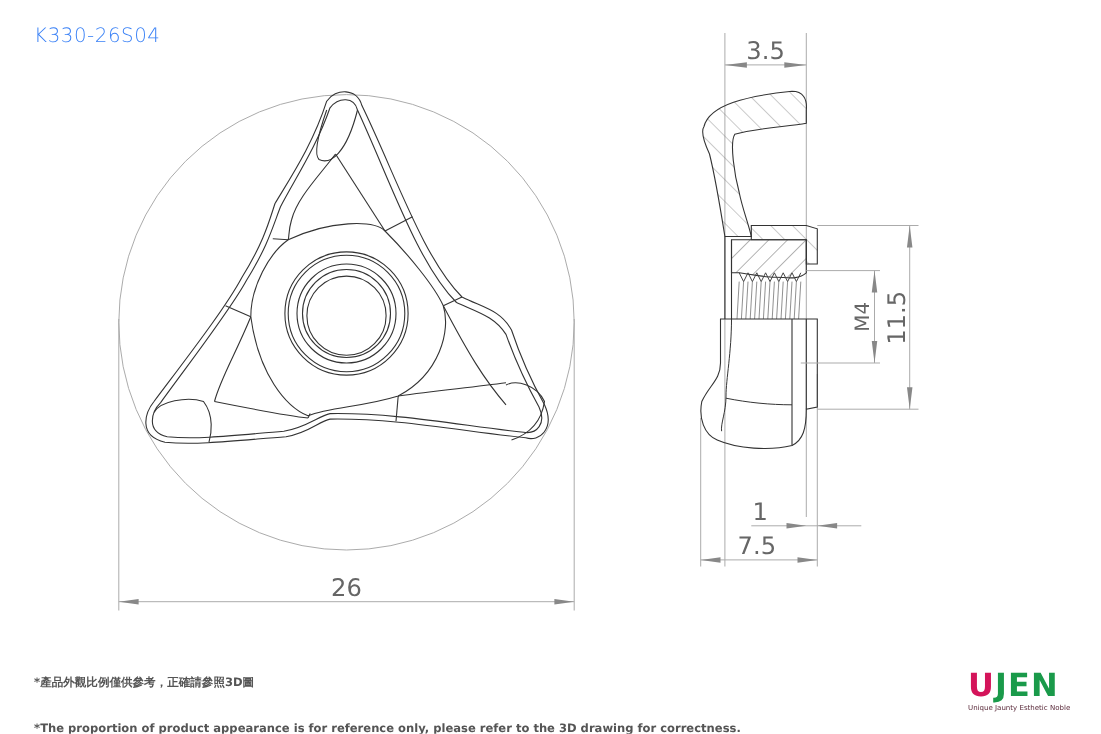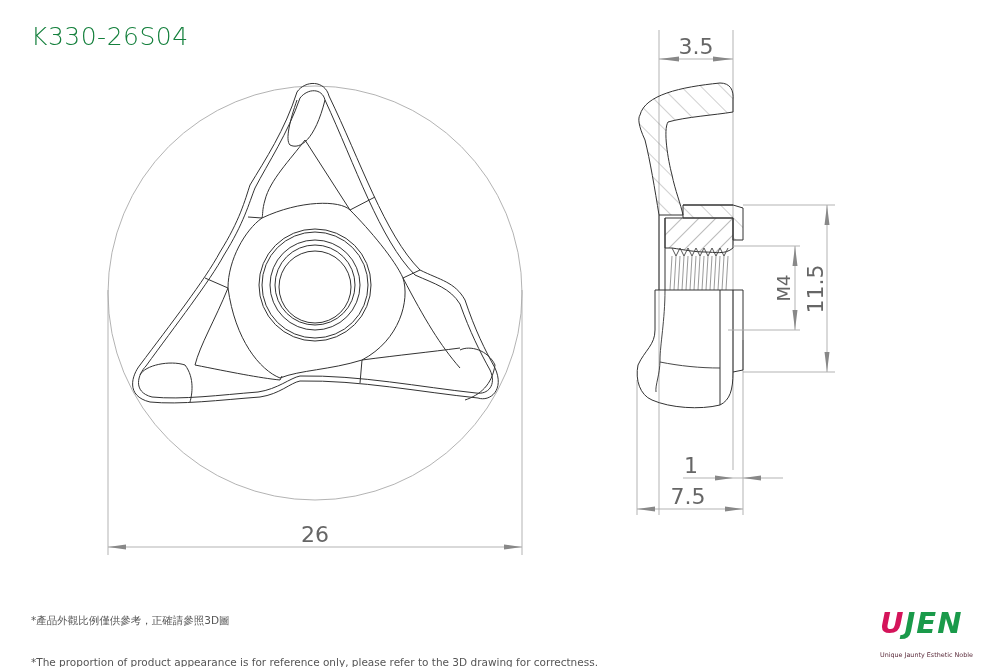--- a/index.html
+++ b/index.html
@@ -1,30 +1,30 @@
 <!DOCTYPE html>
 <html style="--u-color: #d4145a; --jen-color: #1a9a4a;"><head>
 <meta charset="utf-8">
 <style>
   html, body { margin: 0; padding: 0; background: #ffffff; }
   body { width: 1001px; height: 667px; position: relative; overflow: hidden;
          font-family: "DejaVu Sans", "Liberation Sans", sans-serif; color: #555; }
-  .title { position: absolute; left: 31px; top: 22px; font-size: 25px; color: #15803d;
+  .title { position: absolute; left: 31px; top: 22px; font-size: 18px; color: #3b82f6;
            letter-spacing: 0.5px; font-weight: 300; }
   svg.drawing { position: absolute; left: 0; top: 0; }
   .dimtext { font-family: "DejaVu Sans", sans-serif; fill: #666; }
-  .note { position: absolute; left: 31px; font-size: 10.5px; color: #555; white-space: nowrap; }
+  .note { position: absolute; left: 31px; font-size: 10.5px; color: #555; white-space: nowrap; font-weight: bold; }
   .note1 { top: 614px; }
   .note2 { top: 656px; }
   .logo { position: absolute; left: 880px; top: 608px; width: 100px; }
   .logo-word { font-family: "DejaVu Sans", sans-serif; font-size: 29px; font-weight: bold;
-               letter-spacing: 1px; line-height: 30px; font-style: italic; }
+               letter-spacing: 1px; line-height: 30px; }
   .logo-u { color: var(--u-color); }
   .logo-rest { color: var(--jen-color); }
-  .logo-tag { font-size: 6.4px; color: #5a2a3a; white-space: nowrap; margin-top: 13px; }
+  .logo-tag { font-size: 6.4px; color: #5a2a3a; white-space: nowrap; margin-top: 1px; }
 </style>
 </head>
 <body>
 
 <div class="title">K330-26S04</div>
 
 <svg class="drawing" width="1001" height="667" viewBox="0 0 1001 667">
   <defs>
     <pattern id="hatch" width="14" height="14" patternUnits="userSpaceOnUse" patternTransform="rotate(-45)">
       <line x1="0" y1="0" x2="0" y2="14" stroke="#777" stroke-width="0.7"></line>

